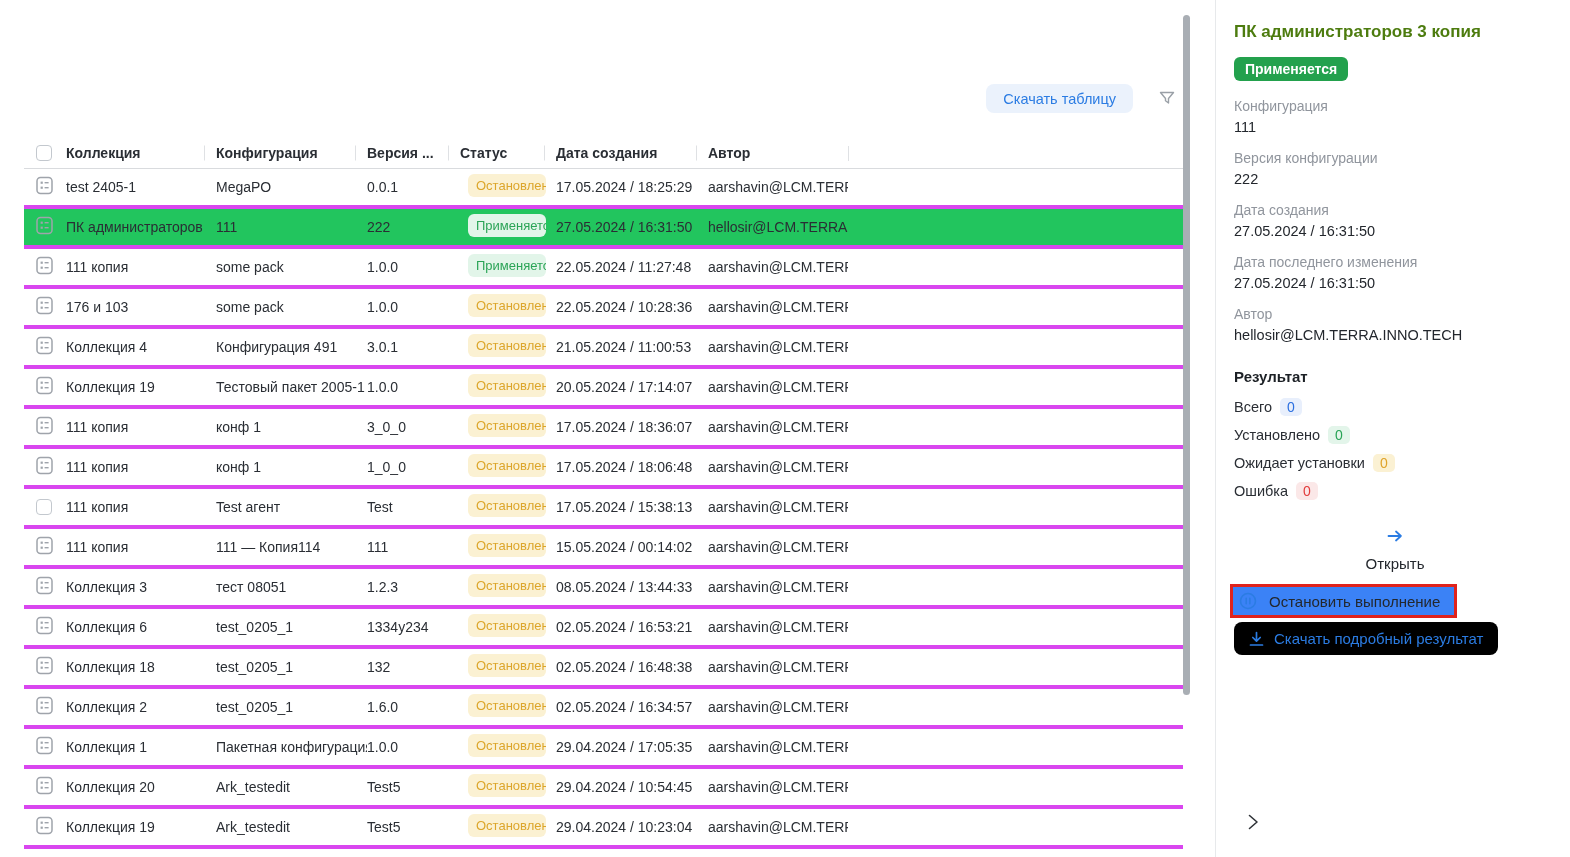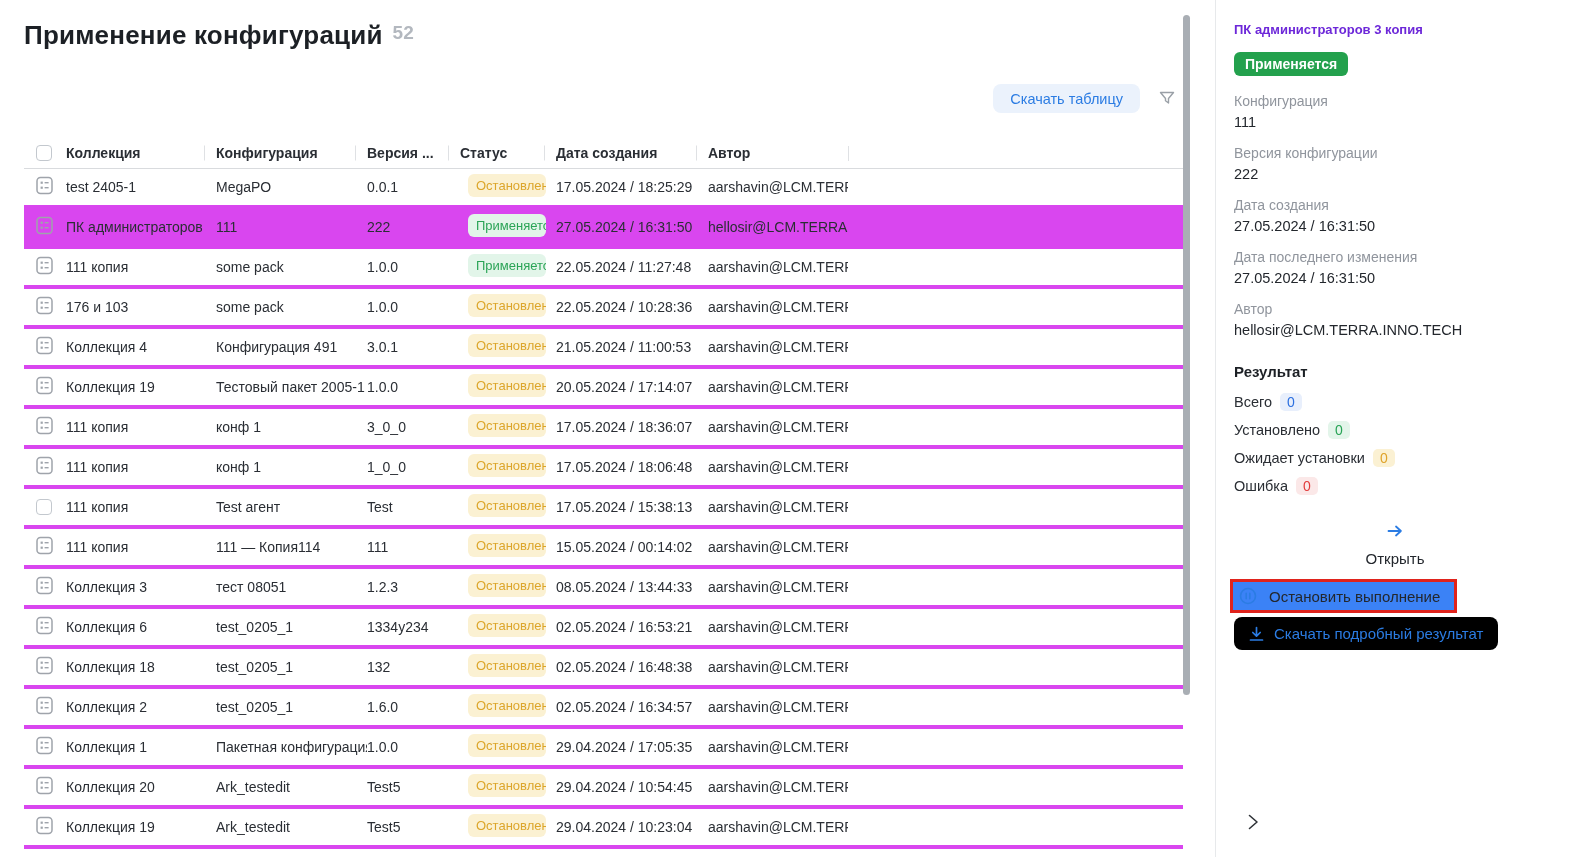--- a/index.html
+++ b/index.html
@@ -14,57 +14,57 @@
   
   .main { position:relative; width:1215px; height:857px; flex:none; }
 
   .page-title-row { position:absolute; left:24px; top:20px; display:flex; align-items:flex-start; gap:10px; }
   .page-title { margin:0; font-size:26px; font-weight:bold; color:#1C2025; letter-spacing:.2px; }
   .total-count { font-size:19px; font-weight:600; color:#B3B8BF; margin-top:2px; }
 
   .btn { background:#EBF2FC; color:#2B7CE3; border:none; border-radius:8px;
          font-size:14.5px; height:29px; padding:0 17px; font-family:inherit; cursor:pointer; white-space:nowrap; }
   .apply-btn { position:absolute; top:27px; right:35px; }
-  .download-row { position:absolute; top:84px; right:40px; display:flex; align-items:center; gap:19px; }
+  .download-row { position:absolute; top:84px; right:40px; display:flex; align-items:center; gap:26px; }
   .funnel-btn { display:flex; align-items:center; cursor:pointer; }
 
   
   .table { position:absolute; left:24px; top:138px; width:1159px; }
   .thead, .trow {
     display:grid;
     grid-template-columns:42px 150px 151px 93px 96px 152px 140px 1fr;
     align-items:center;
   }
   .thead { height:31px; border-bottom:1px solid #D9DBDE; }
   .th { font-weight:bold; font-size:14px; color:#2A2E34; position:relative;
         white-space:nowrap; overflow:hidden; padding-right:8px; }
   .th.div::before { content:""; position:absolute; left:0; top:50%; transform:translateY(-50%);
         width:1px; height:15px; background:#DFE1E4; }
   .th.div { padding-left:12px; margin-left:-12px; }
   .c-rest.div::before { content:""; width:1px; height:15px; background:#DFE1E4; display:inline-block; vertical-align:middle; }
 
   .trow { height:40px; border-bottom:4px solid #d946ef; font-size:14px; color:#2A2E34; cursor:pointer; }
-  .trow.selected { background:#d946ef; }
+  .trow.selected { background:#22c55e; }
   .cell { overflow:hidden; white-space:nowrap; padding-right:10px; }
   .c-check { display:flex; align-items:center; padding-left:12px; padding-right:0; }
   .c-status { padding-left:8px; }
 
   .checkbox { width:16px; height:16px; border:1.5px solid #C3C8CE; border-radius:4px; background:#fff; display:inline-block; flex:none; }
 
   .badge { display:inline-block; max-width:78px; padding:4px 8px; border-radius:6px;
            font-size:13px; line-height:15px; overflow:hidden; white-space:nowrap; }
   .badge.stopped  { background:#FBF1D2; color:#DCA62B; }
   .badge.applying { background:#E2F5E9; color:#2AA456; }
 
   .scrollbar-thumb { position:absolute; left:1183px; top:15px; width:7px; height:680px;
                      border-radius:4px; background:#A9AEB4; cursor:pointer; }
 
   
   .panel { flex:1; position:relative; border-left:1px solid #E7E9EB; padding:20px 20px 20px 18px; }
-  .panel-title { margin:2px 0 15px; font-size:13px; font-weight:bold; color:#6d28d9; }
+  .panel-title { margin:2px 0 15px; font-size:17px; font-weight:bold; color:#4d7c0f; }
   .badge-solid { display:inline-block; background:#23A14D; color:#fff; font-size:14px; font-weight:bold;
                  padding:4px 11px; border-radius:6px; margin-bottom:17px; }
   .field { margin-bottom:15px; }
   .field-label { color:#90959D; font-size:14px; margin-bottom:5px; }
   .field-value { color:#23272D; font-size:14.5px; }
 
   .result-heading { font-size:15px; font-weight:bold; color:#1C2025; margin:25px 0 13px; }
   .result-item { display:flex; align-items:center; gap:8px; margin-bottom:10px; font-size:14.5px; color:#2A2E34; }
   .result-value { padding:1px 7px; border-radius:5px; font-size:14px; }
   .result-value.blue   { color:#2B6FE0; background:#E8EFFC; }
@@ -81,24 +81,20 @@
 
   .collapse { position:absolute; left:30px; bottom:24px; cursor:pointer; width:20px; height:20px; }
 </style>
 </head>
 <body>
 
 <div class="app">
 
   <div class="main">
 
-    <div class="page-title-row">
-      <h1 class="page-title">Применение конфигураций</h1>
-      <span class="total-count">52</span>
-    </div>
 
 
     <div class="download-row">
       <button class="btn">Скачать таблицу</button>
       <span class="funnel-btn">
         <svg width="16" height="15" viewBox="0 0 16 15" fill="none">
           <path d="M1.5 1.5h13l-5 6v4.5l-3-2.2V7.5l-5-6z" stroke="#9AA0A7" stroke-width="1.4" stroke-linejoin="round"></path>
         </svg>
       </span>
     </div>

